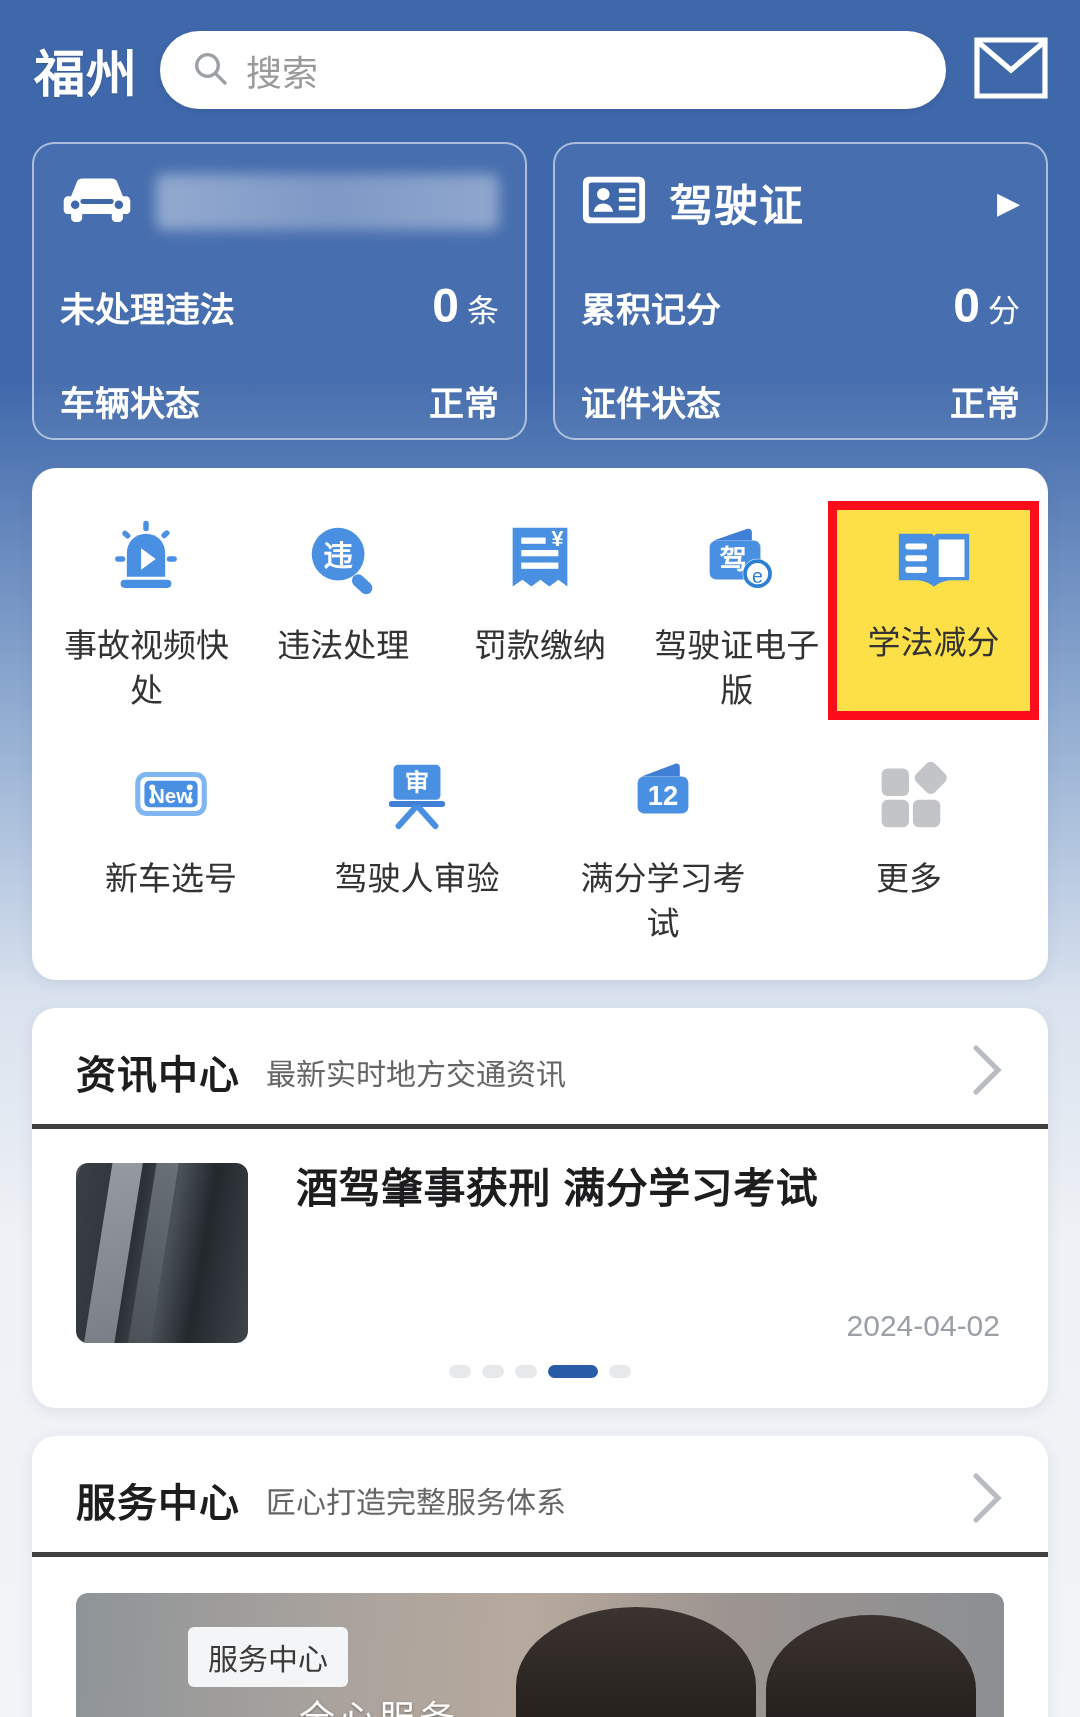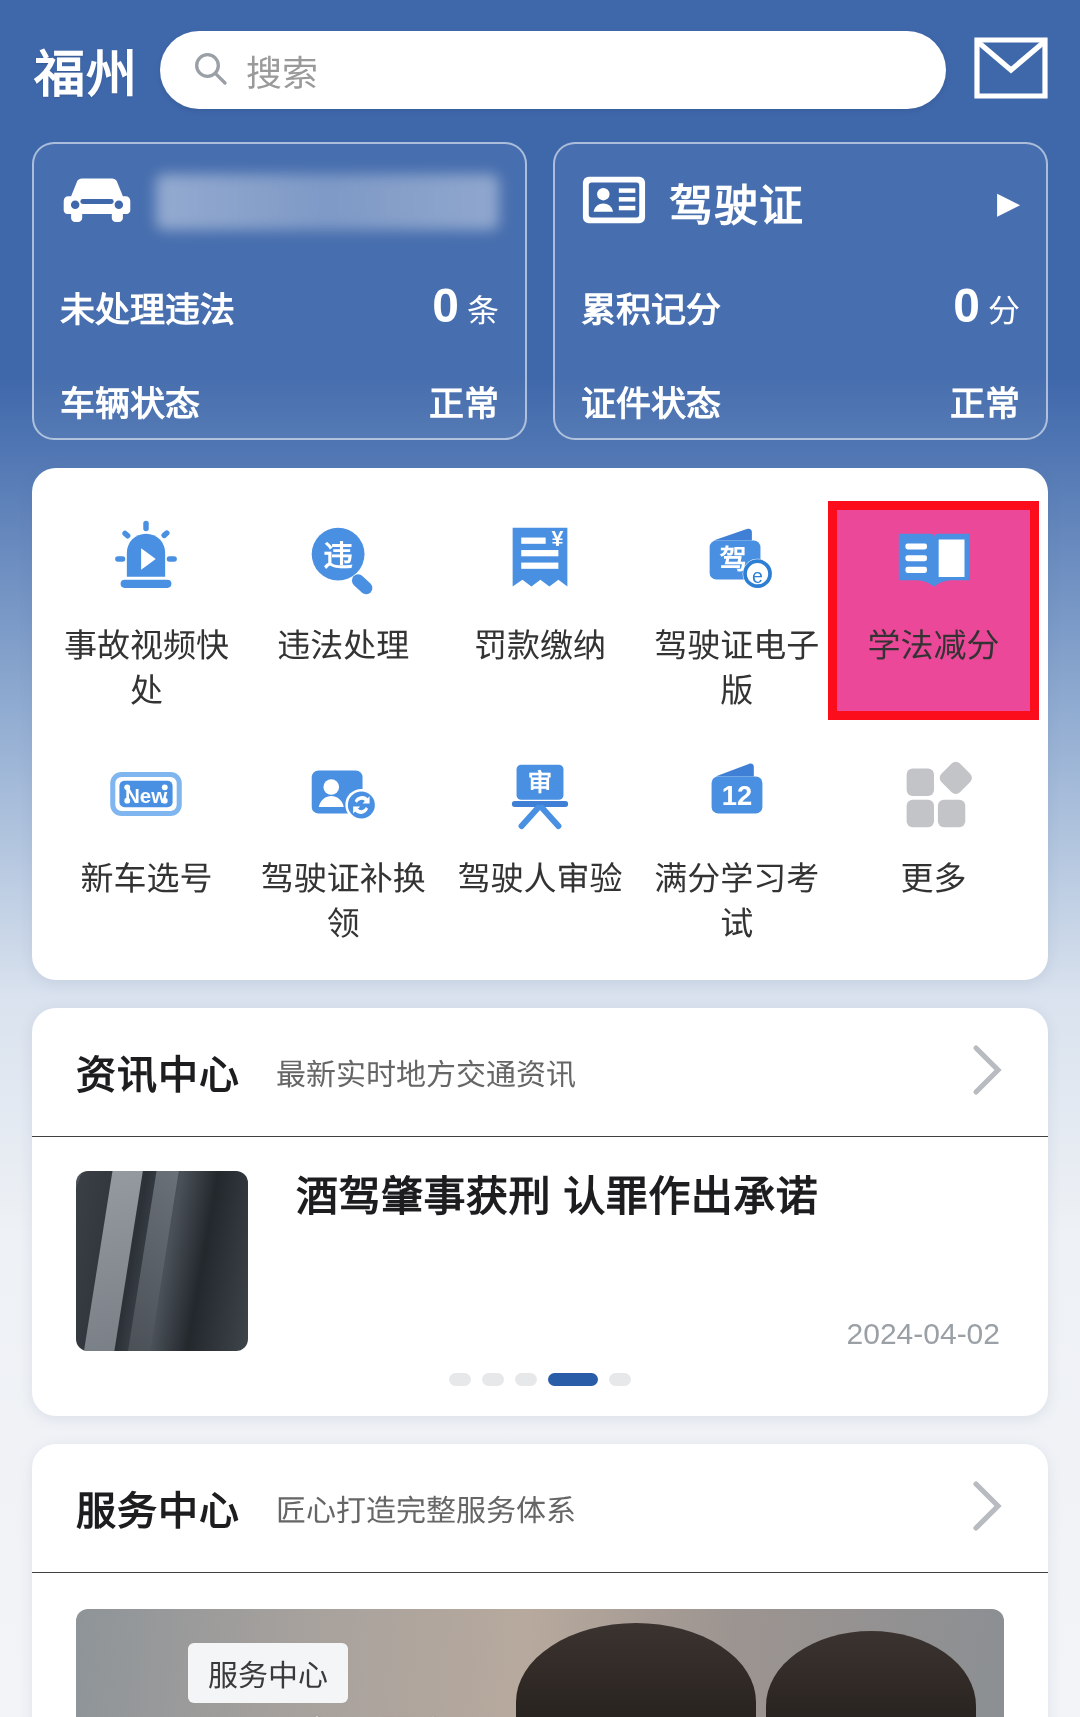--- a/index.html
+++ b/index.html
@@ -60,25 +60,25 @@
   .grow{ display:flex; }
   .gitem{
     flex:1; display:flex; flex-direction:column; align-items:center;
     padding:10px 4px 0 4px; position:relative;
   }
   .gicon{ height:86px; display:flex; align-items:flex-end; justify-content:center; }
   .glabel{
     margin-top:20px; font-size:33px; color:#333; text-align:center;
     line-height:1.35; letter-spacing:0px; max-width:175px;
   }
-  .gitem.highlight{ outline:9px solid #fc0d1c; outline-offset:-2px; background:#ec4899; }
+  .gitem.highlight{ outline:9px solid #fc0d1c; outline-offset:-2px; background:#fde047;font-family:Liberation Mono, monospace; }
   
   .sec-head{
-    display:flex; align-items:center; padding:34px 44px 34px 44px; gap:36px;
-    border-bottom:1px solid #404040;
+    display:flex; align-items:center; padding:34px 44px 22px 44px; gap:26px;
+    border-bottom:5px solid #404040;
   }
   .sec-title{ font-size:40px; font-weight:700; color:#1d1d1f; letter-spacing:1px; }
   .sec-sub{ font-size:30px; color:#666; }
   .chev{ margin-left:auto; }
   .news-body{ display:flex; padding:34px 40px 0 44px; gap:36px; }
   .news-thumb{
     width:172px; height:180px; border-radius:12px; flex:none;
     background:
       linear-gradient(110deg,rgba(255,255,255,.10) 0 6px,transparent 6px 40px),
       linear-gradient(100deg,#3a4046 0%,#2b3137 35%,#4a5158 52%,#23282d 70%,#3e454b 100%);
@@ -283,33 +283,20 @@
             <circle cx="12.4" cy="18.6" r="1.5" fill="#ffffff"></circle>
             <circle cx="31.6" cy="18.6" r="1.5" fill="#ffffff"></circle>
             <circle cx="12.4" cy="25.4" r="1.5" fill="#ffffff"></circle>
             <circle cx="31.6" cy="25.4" r="1.5" fill="#ffffff"></circle>
             <text x="22" y="26.6" font-size="10.5" font-weight="700" fill="#ffffff" font-family="'Liberation Sans',sans-serif" text-anchor="middle">New</text>
           </svg>
         </div>
         <div class="glabel">新车选号</div>
       </div>
 
-      <div class="gitem">
-        <div class="gicon">
-          <svg width="86" height="86" viewBox="0 0 44 44">
-            <rect x="6" y="10" width="26" height="22" rx="3.4" fill="#4a90e2"></rect>
-            <circle cx="16" cy="18.4" r="4" fill="#ffffff"></circle>
-            <path d="M9.6 28.6c.9-3.8 3.6-5.6 6.4-5.6s5.5 1.8 6.4 5.6z" fill="#ffffff"></path>
-            <circle cx="31.4" cy="27.6" r="8.2" fill="#ffffff"></circle>
-            <circle cx="31.4" cy="27.6" r="6.9" fill="#4a90e2"></circle>
-            <path d="M28 25.6a4 4 0 0 1 6.6-1.4l1-1v3.6h-3.6l1.2-1.2a2.6 2.6 0 0 0-4.1.9zM34.8 29.6a4 4 0 0 1-6.6 1.4l-1 1v-3.6h3.6l-1.2 1.2a2.6 2.6 0 0 0 4.1-.9z" fill="#ffffff"></path>
-          </svg>
-        </div>
-        <div class="glabel">驾驶证补换领</div>
-      </div>
 
       <div class="gitem">
         <div class="gicon">
           <svg width="86" height="86" viewBox="0 0 44 44">
             <rect x="10" y="7" width="24" height="18" rx="2.4" fill="#4a90e2"></rect>
             <text x="22" y="20.4" font-size="12.5" font-weight="700" fill="#ffffff" font-family="'Liberation Sans',sans-serif" text-anchor="middle">审</text>
             <rect x="7.6" y="25.6" width="28.8" height="3" rx="1.5" fill="#3f7fd6"></rect>
             <path d="M21 29 12.6 38.4" stroke="#4a90e2" stroke-width="3.1" stroke-linecap="round"></path>
             <path d="M23 29l8.4 9.4" stroke="#4a90e2" stroke-width="3.1" stroke-linecap="round"></path>
           </svg>
@@ -350,21 +337,21 @@
     <span class="chev">
       <svg width="34" height="56" viewBox="0 0 17 28" fill="none" stroke="#b8bcc1" stroke-width="2.6" stroke-linecap="round">
         <path d="M3 3l11 11L3 25"></path>
       </svg>
     </span>
   </div>
 
   <div class="news-body">
     <div class="news-thumb"></div>
     <div class="news-right">
-      <div class="news-title">酒驾肇事获刑 认罪作出承诺</div>
+      <div class="news-title">酒驾肇事获刑 满分学习考试</div>
       <div class="news-date">2024-04-02</div>
     </div>
   </div>
 
   <div class="dots">
     <span class="dot"></span>
     <span class="dot"></span>
     <span class="dot"></span>
     <span class="dot active"></span>
     <span class="dot"></span>

